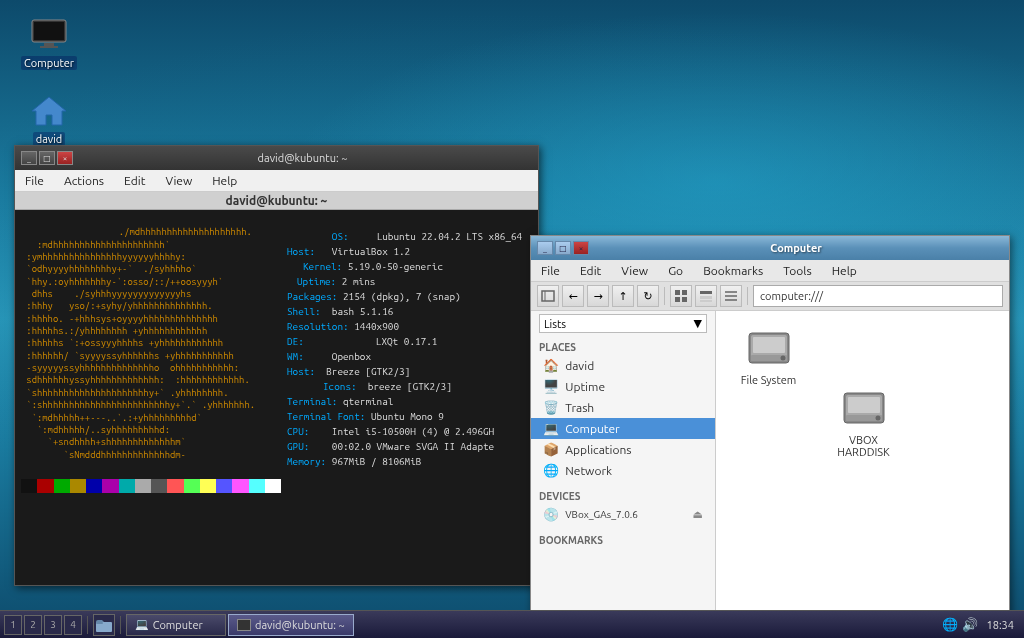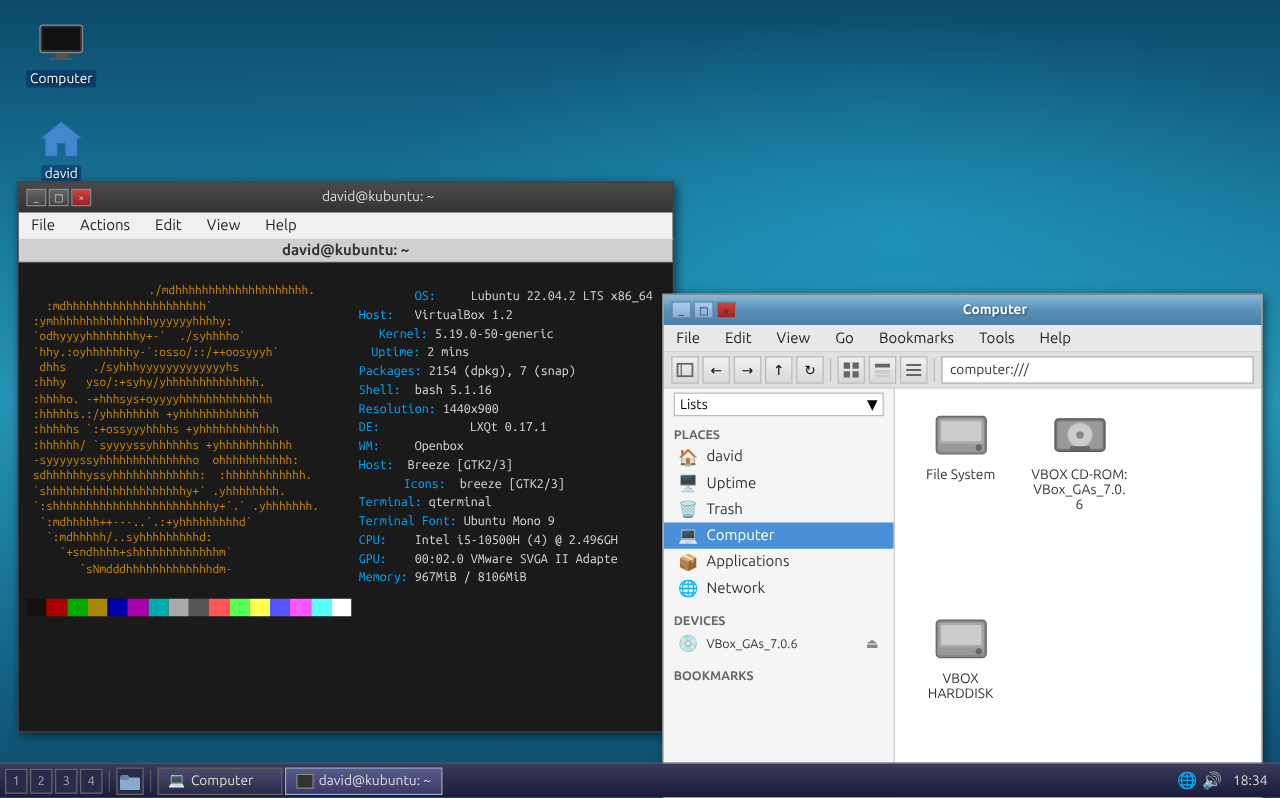--- a/index.html
+++ b/index.html
@@ -639,32 +639,20 @@
               <rect x="4" y="6" width="40" height="30" rx="3" fill="#888" stroke="#666" stroke-width="1"></rect>
               <rect x="6" y="8" width="36" height="26" rx="2" fill="#aaa"></rect>
               <rect x="6" y="28" width="36" height="6" rx="1" fill="#999"></rect>
               <circle cx="38" cy="31" r="2.5" fill="#666"></circle>
               <rect x="8" y="10" width="32" height="16" fill="#ccc" rx="1"></rect>
             </svg>
           </div>
           <div class="fm-file-label">File System</div>
         </div>
 
-        <div class="fm-file-item">
-          <div class="fm-file-icon">
-            <svg width="48" height="44" viewBox="0 0 48 44">
-              <rect x="4" y="8" width="40" height="26" rx="3" fill="#777" stroke="#555" stroke-width="1"></rect>
-              <rect x="6" y="10" width="36" height="22" rx="2" fill="#999"></rect>
-              <ellipse cx="24" cy="21" rx="10" ry="10" fill="#ccc" stroke="#aaa" stroke-width="1"></ellipse>
-              <ellipse cx="24" cy="21" rx="3" ry="3" fill="#888"></ellipse>
-              <rect x="16" y="30" width="16" height="4" rx="1" fill="#666"></rect>
-            </svg>
-          </div>
-          <div class="fm-file-label">VBOX CD-ROM: VBox_GAs_7.0.6</div>
-        </div>
 
         <div class="fm-file-item">
           <div class="fm-file-icon" style="margin-top:60px;">
             <svg width="48" height="44" viewBox="0 0 48 44">
               <rect x="4" y="6" width="40" height="30" rx="3" fill="#888" stroke="#666" stroke-width="1"></rect>
               <rect x="6" y="8" width="36" height="26" rx="2" fill="#aaa"></rect>
               <rect x="6" y="28" width="36" height="6" rx="1" fill="#999"></rect>
               <circle cx="38" cy="31" r="2.5" fill="#666"></circle>
               <rect x="8" y="10" width="32" height="16" fill="#ccc" rx="1"></rect>
             </svg>

